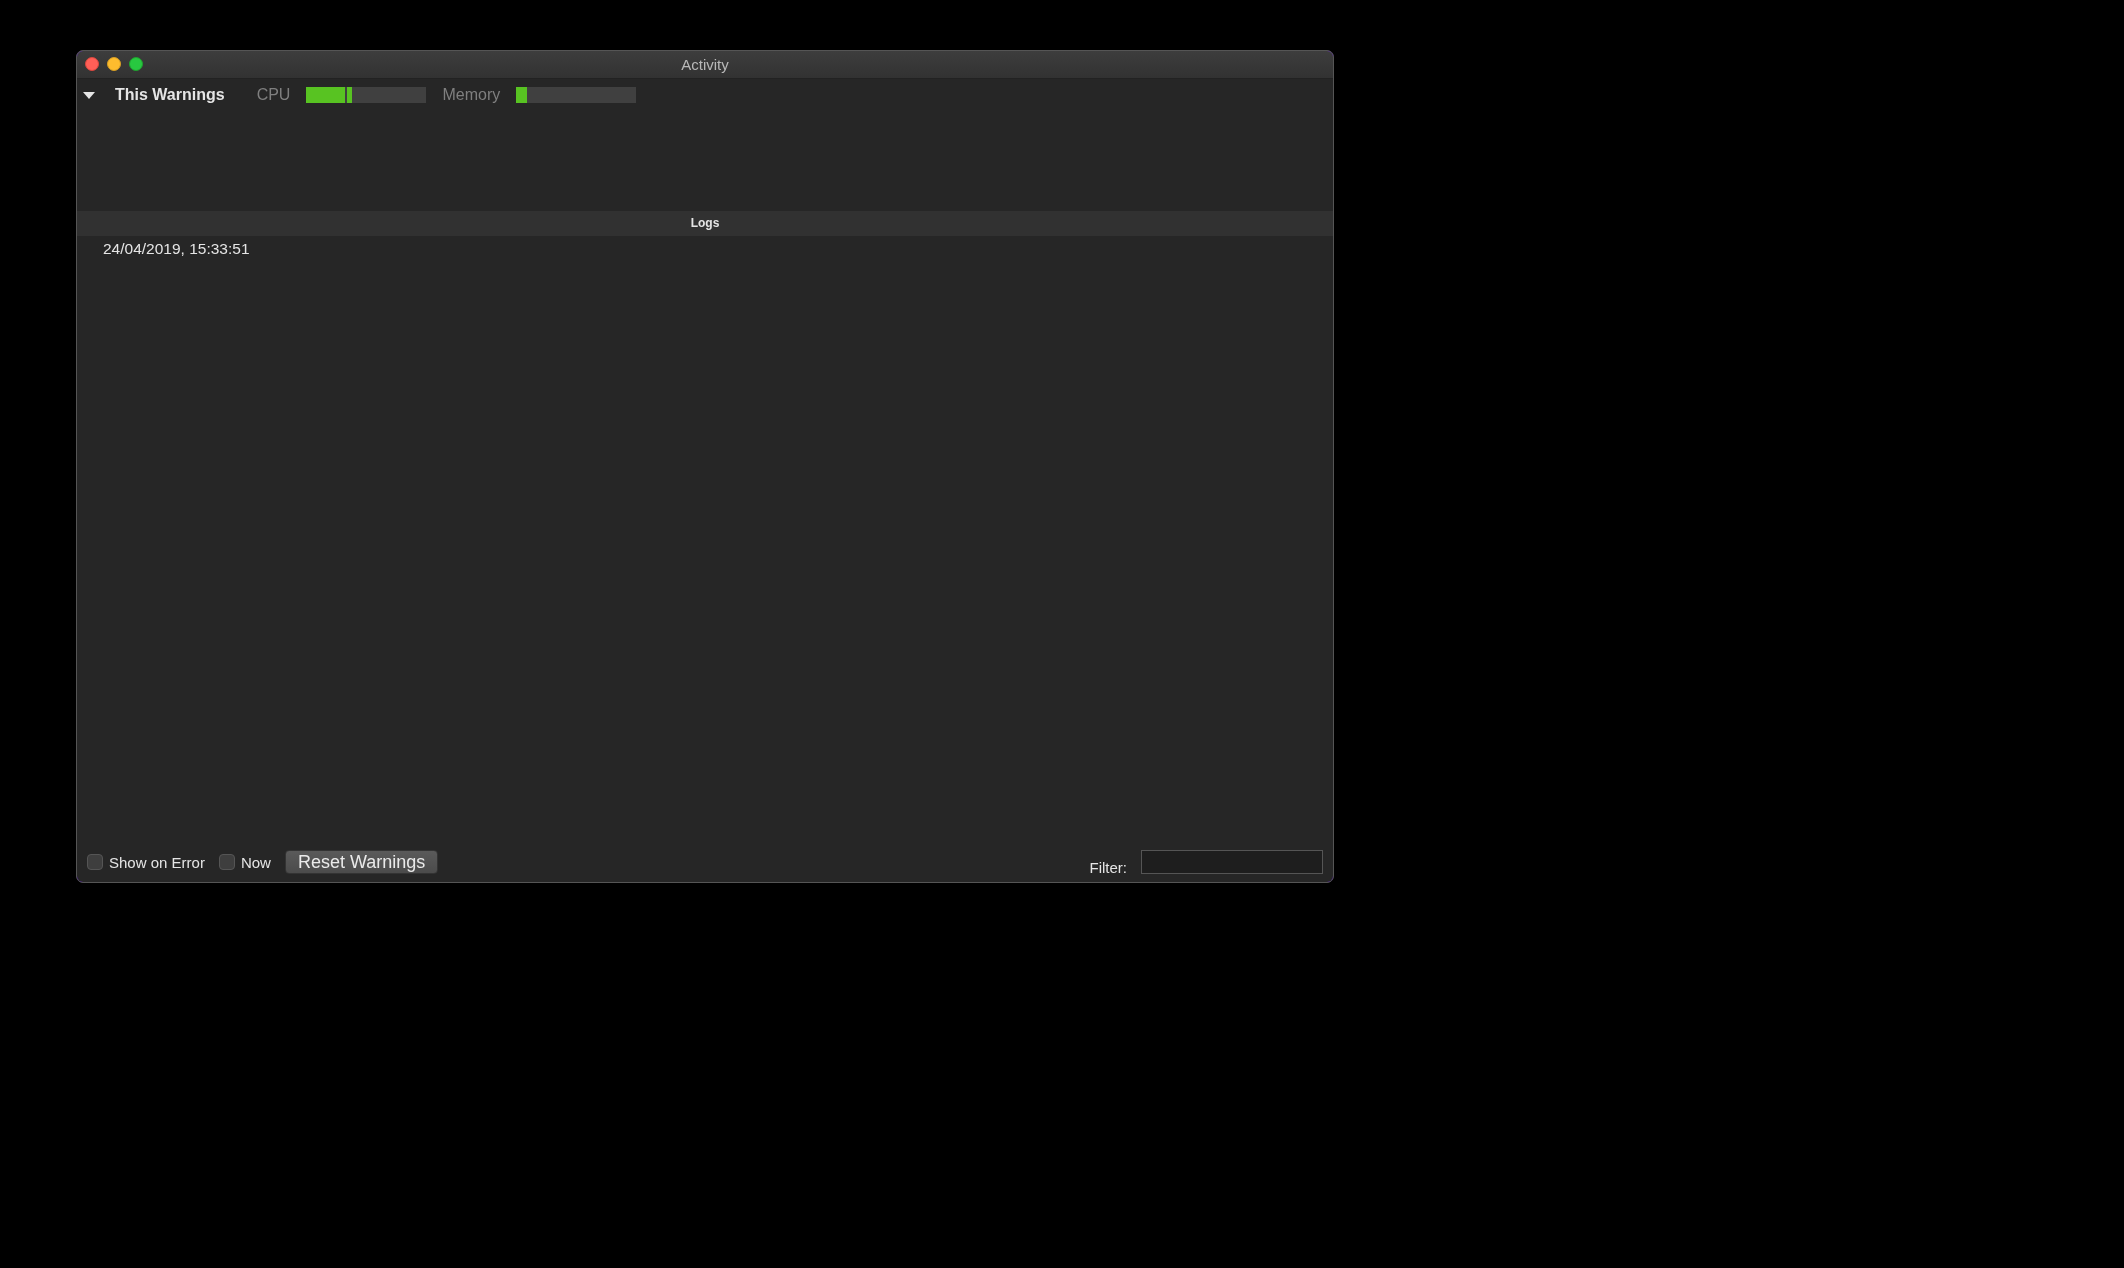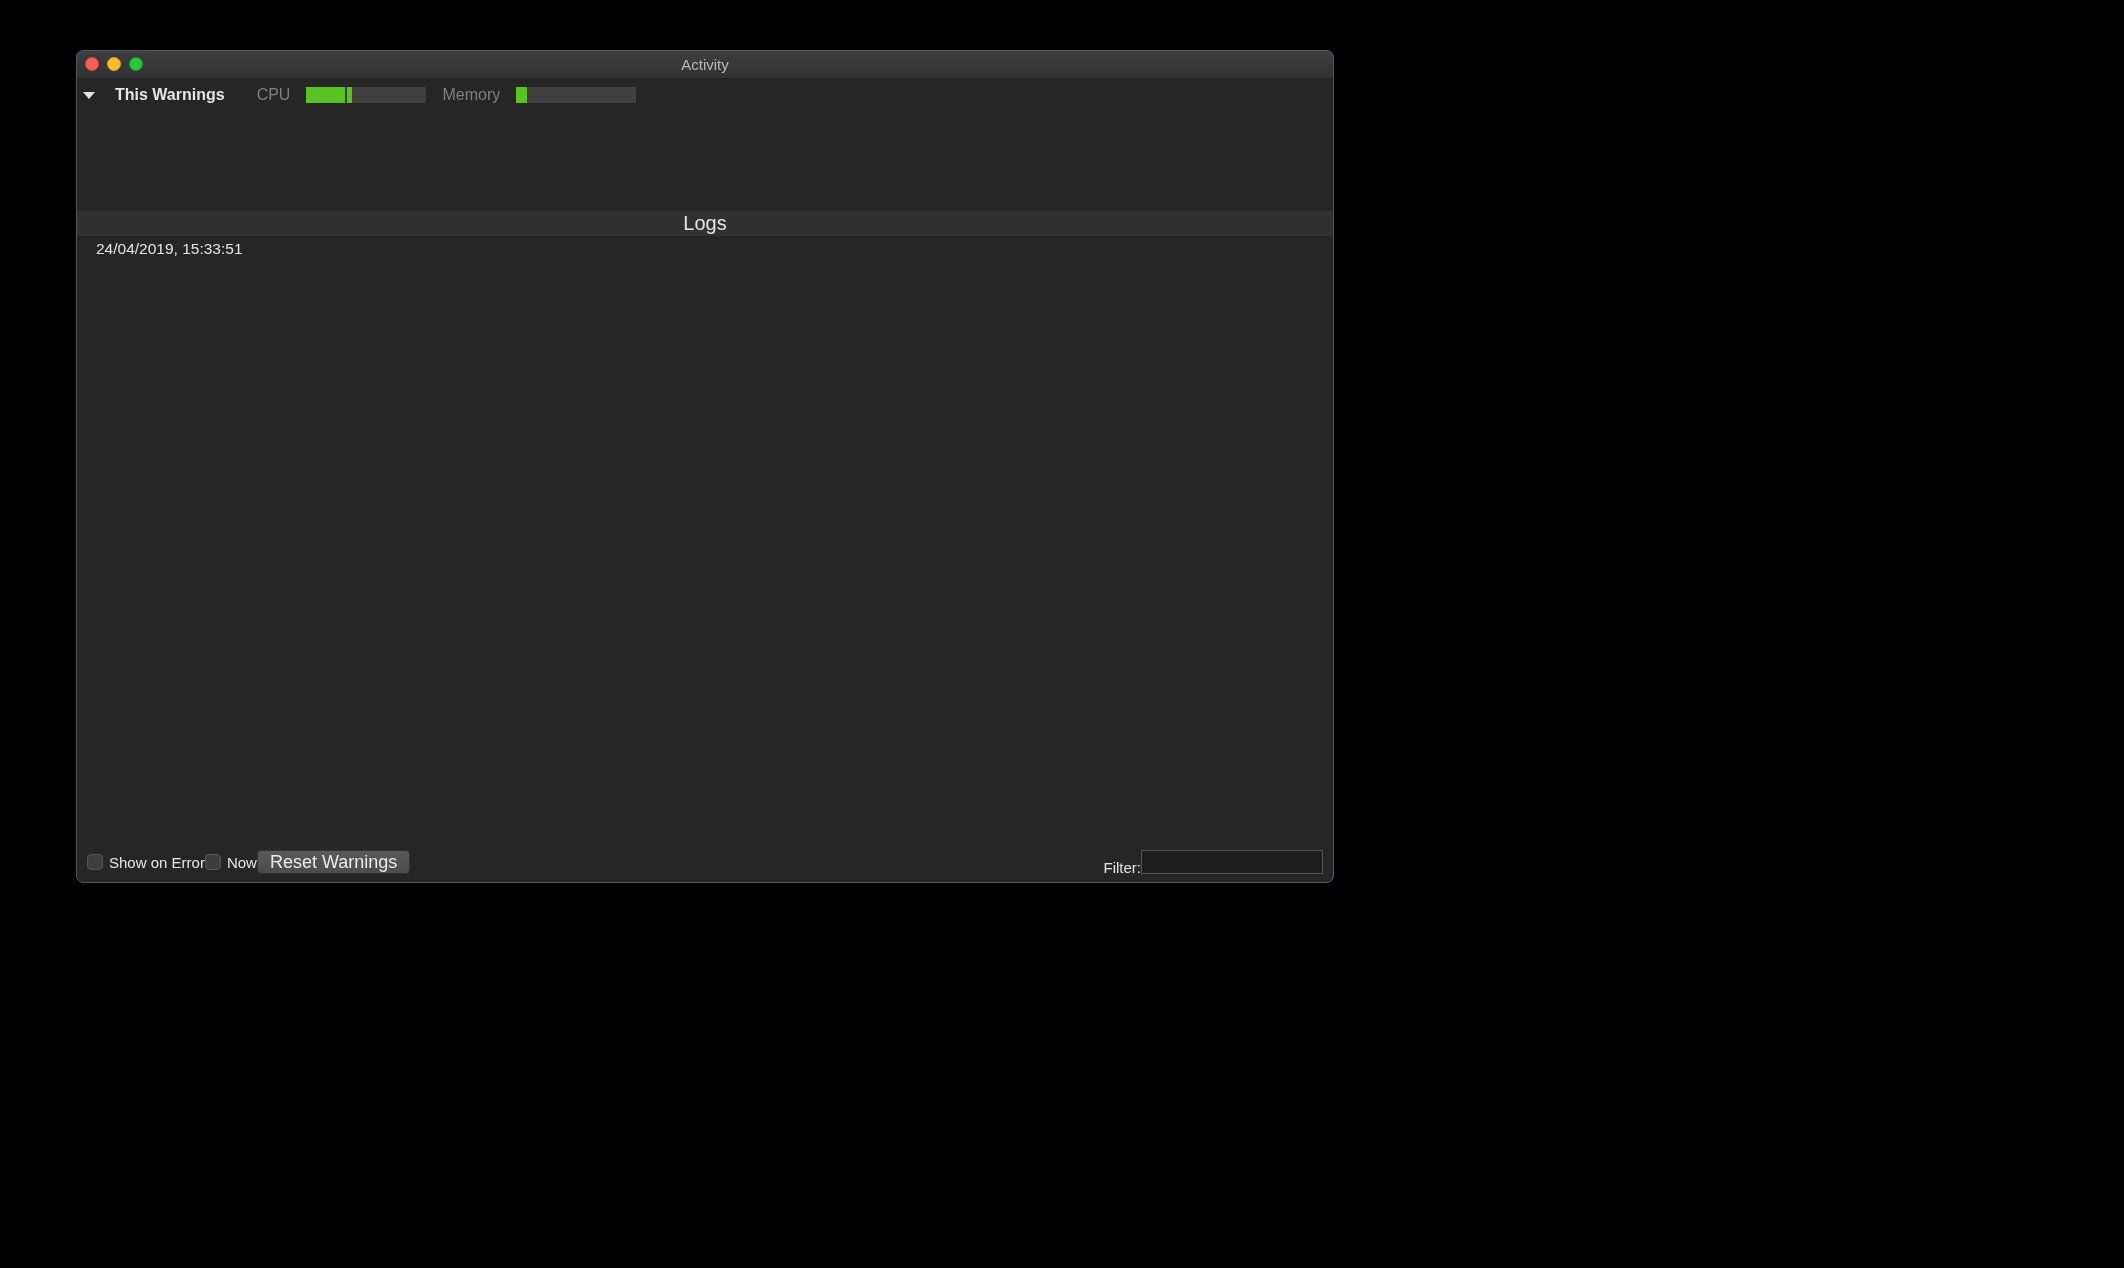--- a/index.html
+++ b/index.html
@@ -98,27 +98,27 @@
   }
 
   .spacer-top { height: 100px; background: #262626; }
 
   .logs-header {
     height: 25px;
     background: #313131;
     text-align: center;
     line-height: 25px;
     color: #e5e5e5;
-    font-size: 20px;
-    font-weight: 400;
+    font-size: 12px;
+    font-weight: 700;
   }
 
   .log-row {
     display: flex;
-    padding: 4px 19px;
+    padding: 4px 26px;
     font-size: 15.5px;
     background: #262626;
   }
   .log-ts {
     width: 200px;
     color: #e5e5e5;
   }
   .log-msg {
     color: #e5e5e5;
   }
@@ -127,20 +127,21 @@
     flex: 1 1 auto;
     background: #262626;
   }
 
   .footer {
     height: 40px;
     background: #262626;
     display: flex;
     align-items: center;
     padding: 0 10px;
+    gap: 14px;
     font-size: 15px;
     border-top: 0;
   }
   .chk {
     width: 16px;
     height: 16px;
     border-radius: 4px;
     background: #3e3e3e;
     border: 1px solid #555;
   }

